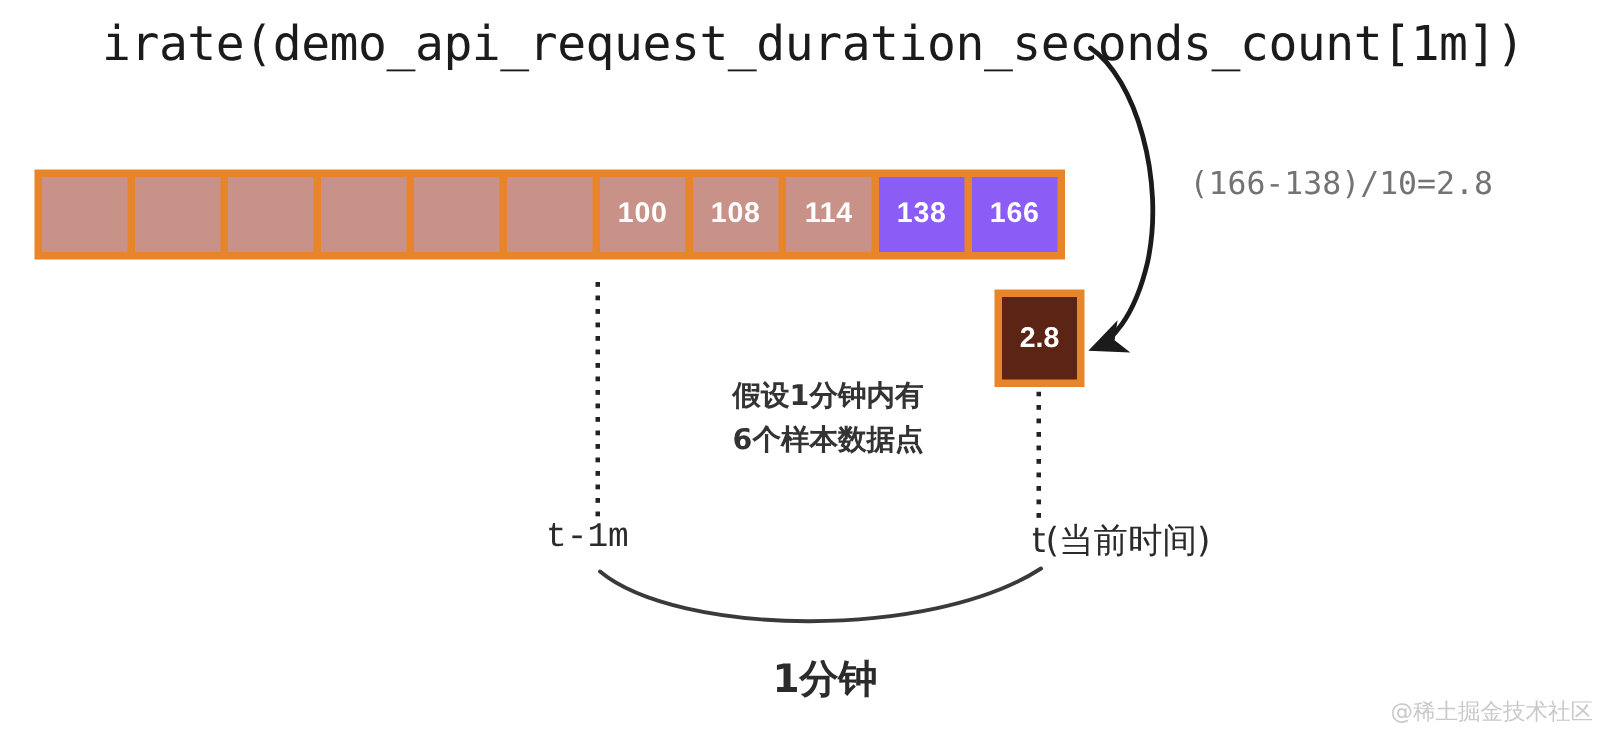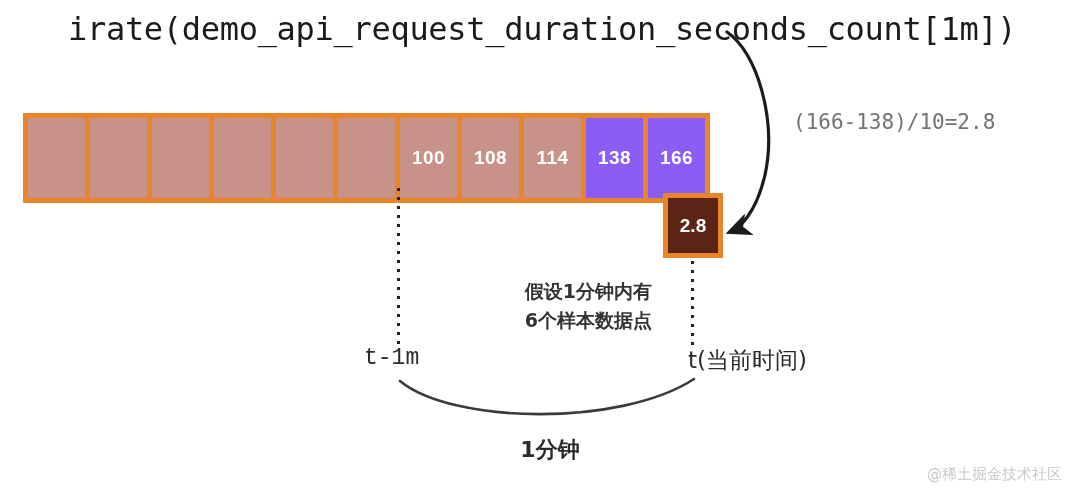--- a/index.html
+++ b/index.html
@@ -29,21 +29,21 @@
     color: #1b1b1b;
     white-space: nowrap;
     margin-left: 48px;
   }
 
   
   #sample-grid {
     position: absolute;
     left: 23px;
     top: 113px;
-    height: 90px;
+    height: 60px;
     background: #e8842a;
     display: flex;
     align-items: stretch;
     padding: 5px;
     box-sizing: border-box;
     gap: 5px;
   }
   .sample-cell {
     width: 57px;
     display: flex;
@@ -103,27 +103,26 @@
   }
   #dotted-line-left  { left: 397px; top: 188px; height: 158px; }
   #dotted-line-right { left: 691px; top: 261px; height: 85px; }
 
   
   #note-text {
     position: absolute;
     left: 452px;
     top: 250px;
     width: 200px;
-    text-align: right;
+    text-align: center;
     font-family: "DejaVu Sans", "Liberation Sans", sans-serif;
     font-size: 19px;
     font-weight: bold;
     color: #333333;
     line-height: 1.55;
-    margin-top: 27px;
   }
 
   
   .axis-label {
     position: absolute;
     font-size: 23px;
     color: #2b2b2b;
     white-space: nowrap;
   }
   #label-t-minus-1m {
@@ -138,21 +137,21 @@
   }
 
   
   #duration-label {
     position: absolute;
     left: 450px;
     top: 435px;
     width: 200px;
     text-align: center;
     font-family: "DejaVu Sans", "Liberation Sans", sans-serif;
-    font-size: 22px;
+    font-size: 26px;
     font-weight: bold;
     color: #2b2b2b;
   }
 
   
   #watermark {
     position: absolute;
     right: 18px;
     bottom: 8px;
     font-family: "DejaVu Sans", "Liberation Sans", sans-serif;

